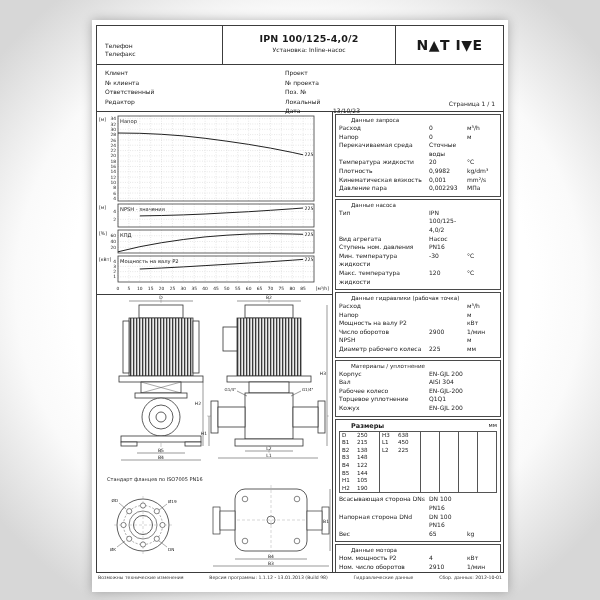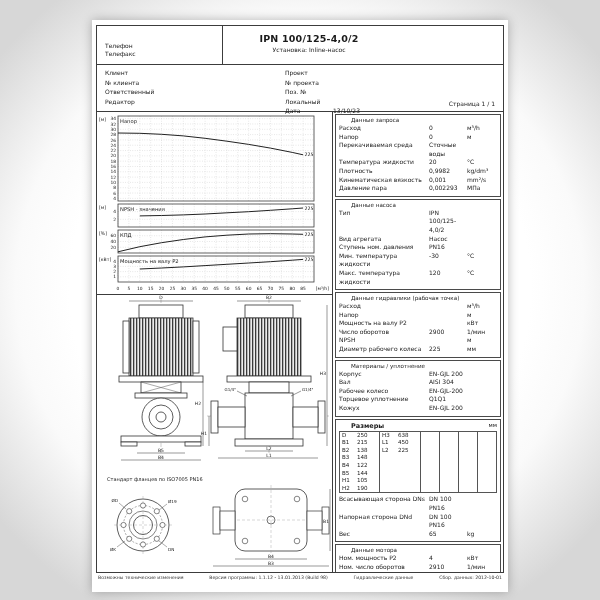--- a/index.html
+++ b/index.html
@@ -46,20 +46,23 @@
   <div class="page">
 
     <div class="hdr">
       <div class="hdr-left">
         <div>Телефон</div>
         <div>Телефакс</div>
       </div>
       <div class="hdr-center">
         <div class="title">IPN 100/125-4,0/2</div>
         <div class="subtitle">Установка: Inline-насос</div>
+      </div>
+      <div class="hdr-right">
+        <span class="logo">N▲T I▼E</span>
       </div>
     </div>
 
     <div class="info">
       <div class="info-left" id="info-left">
           <div>Клиент</div>
           <div>№ клиента</div>
           <div>Ответственный</div>
           <div>Редактор</div>
         </div>

